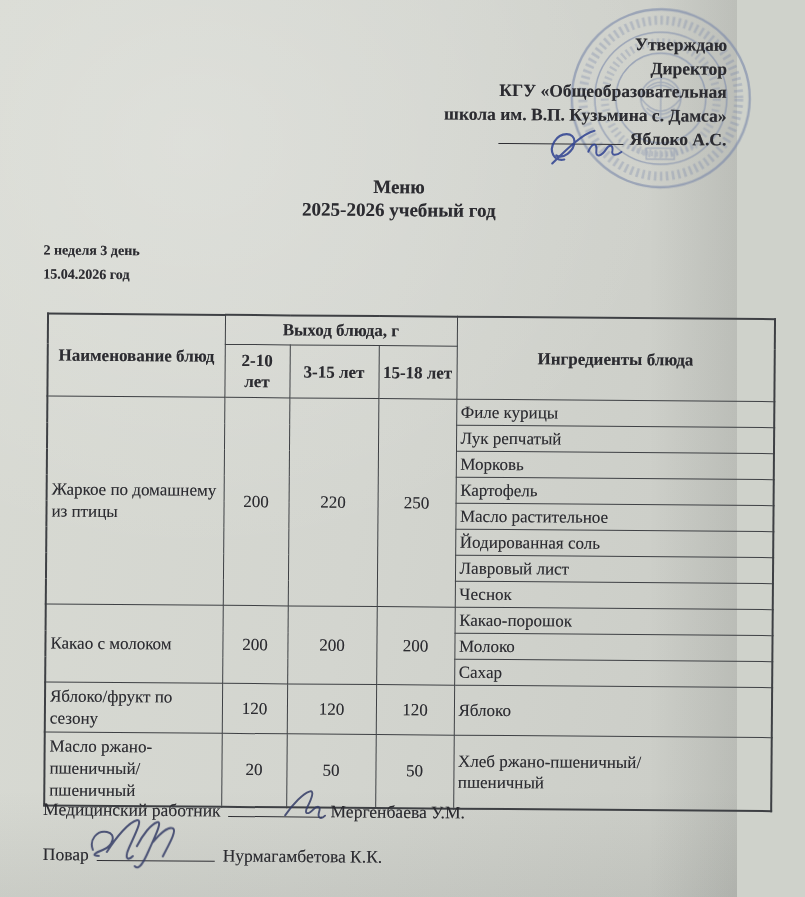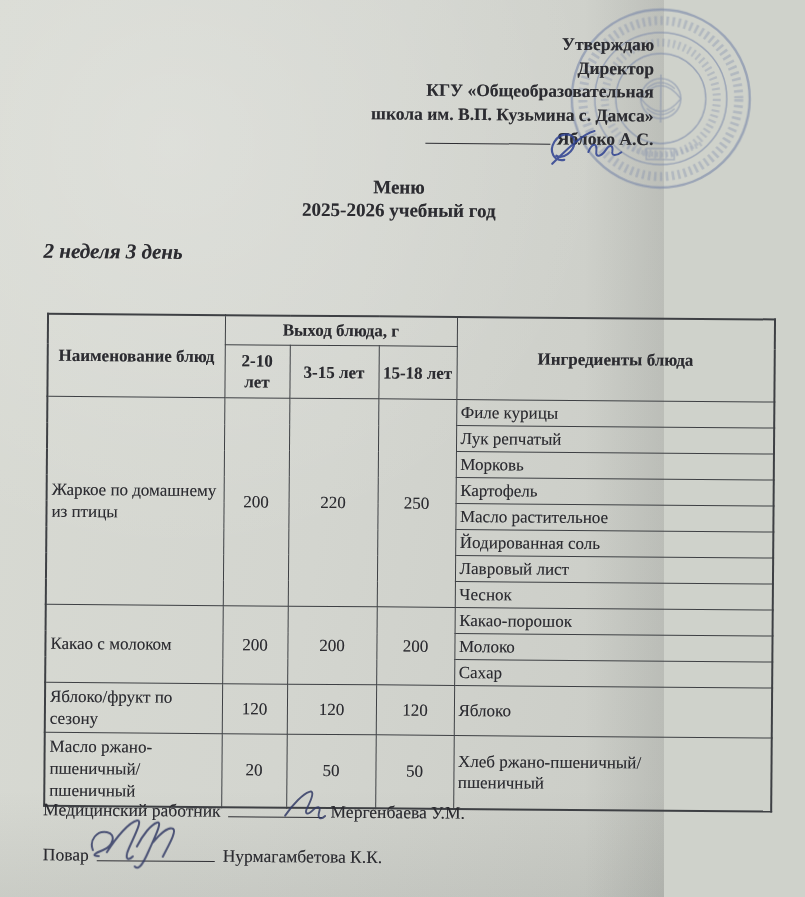--- a/index.html
+++ b/index.html
@@ -2,21 +2,21 @@
 <html><head>
 <meta charset="utf-8">
 <style>
   html,body{margin:0;padding:0;}
   body{
     width:805px;height:897px;overflow:hidden;
     font-family:"Liberation Serif","DejaVu Serif",serif;
     background:#cfd2cb;
   }
   .photo{
-    position:relative;width:664px;height:897px;
+    position:relative;width:737px;height:897px;
     background:
       radial-gradient(120% 85% at 26% 16%, rgba(255,255,255,.20), rgba(255,255,255,0) 55%),
       linear-gradient(to right, rgba(0,0,0,0) 88%, rgba(40,45,42,.10)),
       linear-gradient(to bottom, rgba(0,0,0,0) 88%, rgba(40,45,42,.07)),
       linear-gradient(100deg,#d8dad3 0%, #d3d5cf 50%, #caccc6 100%);
   }
   .sheet{
     position:absolute;inset:0;
     transform:rotate(.45deg);
     color:#2c2c31;
@@ -44,21 +44,21 @@
   .sig-director{left:538px;top:124px;width:170px;height:46px;}
   .sig-medic{left:280px;top:786px;width:74px;height:40px;}
   .sig-cook{left:86px;top:814px;width:116px;height:60px;filter:blur(.3px);}
   
   .title{
     position:absolute;top:175px;left:0;width:794px;z-index:2;
     text-align:center;font-weight:bold;font-size:19px;line-height:23px;
   }
   .meta{
     position:absolute;top:241px;left:42px;z-index:2;
-    font-weight:bold;font-size:21px;line-height:24px;font-style:italic;
+    font-weight:bold;font-size:14px;line-height:24px;
   }
   
   table.menu{
     position:absolute;left:46px;top:315px;width:727px;z-index:2;
     border-collapse:collapse;table-layout:fixed;
     font-size:17px;
   }
   table.menu th,table.menu td{
     border:1.6px solid #3e4044;
     padding:1px 4px;
@@ -121,20 +121,21 @@
       <path d="M48,26 c4,-10 9,-9 8,-1 c-1,7 5,6 10,-2 c3,-5 7,-4 6,2 c-1,5 4,5 9,1" stroke-width="2"></path>
     </svg>
 
     <div class="title">
       <div>Меню</div>
       <div>2025-2026 учебный год</div>
     </div>
 
     <div class="meta">
       <div>2 неделя 3 день</div>
+      <div>15.04.2026 год</div>
     </div>
 
     <table class="menu">
       <colgroup>
         <col style="width:177px">
           <col style="width:65px">
           <col style="width:89px">
           <col style="width:78px">
           <col style="width:318px">
       </colgroup>

